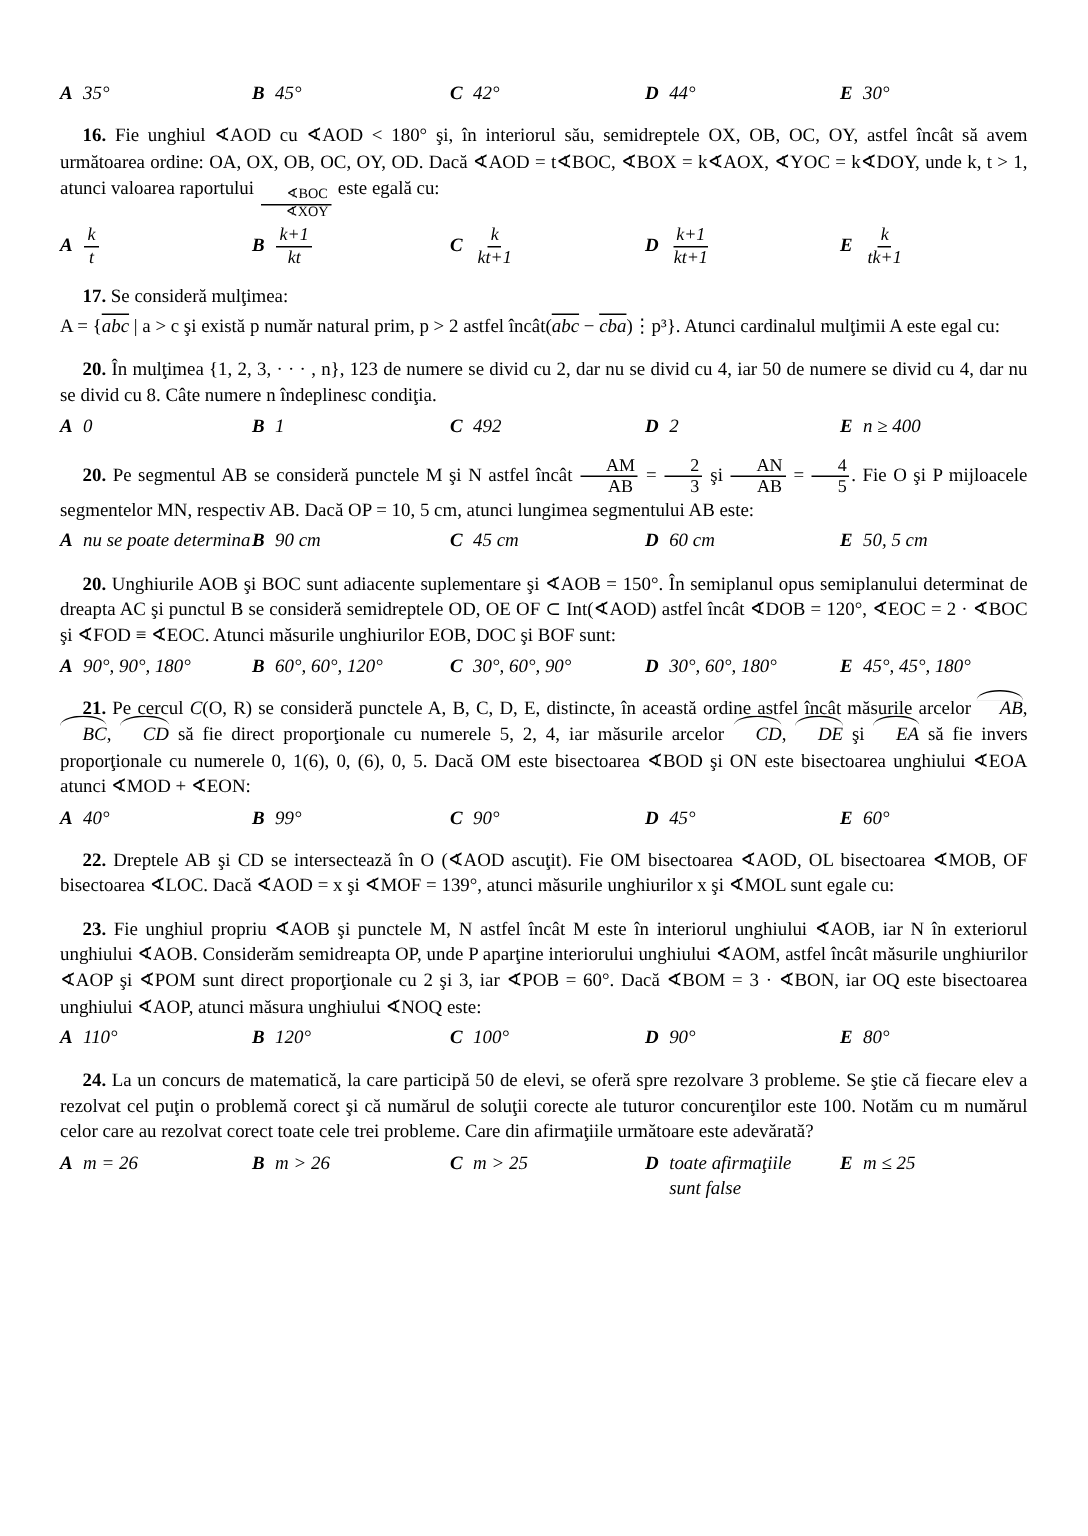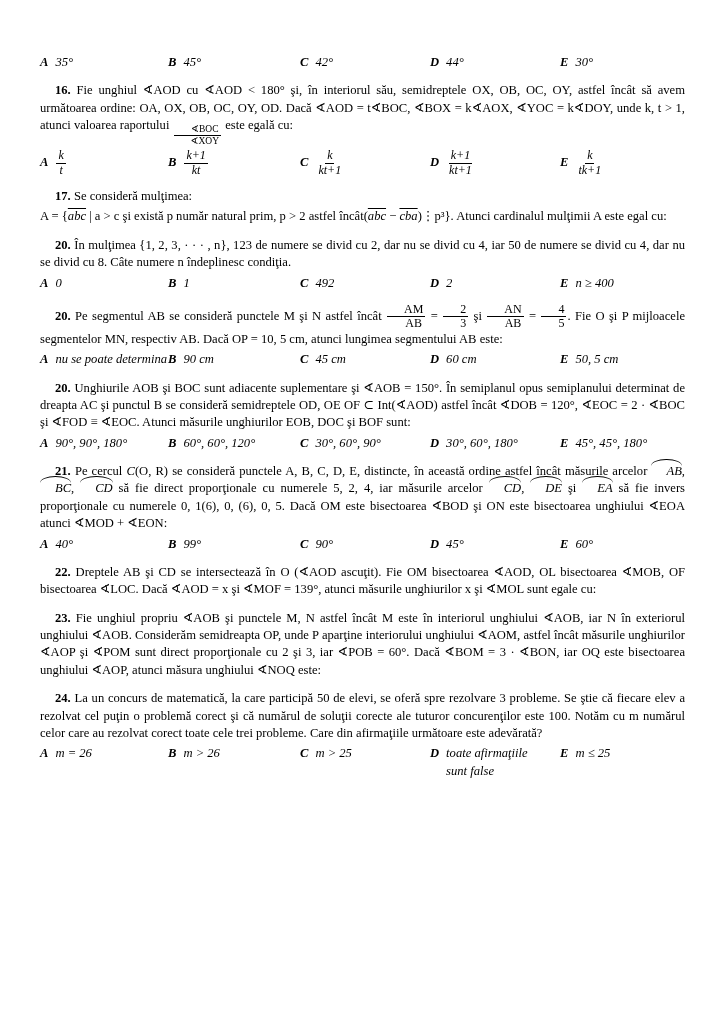--- a/index.html
+++ b/index.html
@@ -163,20 +163,27 @@
   </div>
 
   <div class="qblock">
     <p class="qtext"><b class="qnum">22.</b>
       <span>Dreptele AB şi CD se intersectează în O (∢AOD ascuţit).  Fie OM bisectoarea ∢AOD, OL bisectoarea ∢MOB, OF bisectoarea ∢LOC.  Dacă ∢AOD = x şi ∢MOF = 139°, atunci măsurile unghiurilor x şi ∢MOL sunt egale cu:</span></p>
   </div>
 
   <div class="qblock">
     <p class="qtext"><b class="qnum">23.</b>
       <span>Fie unghiul propriu ∢AOB şi punctele M, N astfel încât M este în interiorul unghiului ∢AOB, iar N în exteriorul unghiului ∢AOB. Considerăm semidreapta OP, unde P aparţine interiorului unghiului ∢AOM, astfel încât măsurile unghiurilor ∢AOP şi ∢POM sunt direct proporţionale cu 2 şi 3, iar ∢POB = 60°. Dacă ∢BOM = 3 · ∢BON, iar OQ este bisectoarea unghiului ∢AOP, atunci măsura unghiului ∢NOQ este:</span></p>
+    <div class="row">
+      <span class="opt c1"><b class="lbl">A</b><span>110°</span></span>
+      <span class="opt c2"><b class="lbl">B</b><span>120°</span></span>
+      <span class="opt c3"><b class="lbl">C</b><span>100°</span></span>
+      <span class="opt c4"><b class="lbl">D</b><span>90°</span></span>
+      <span class="opt c5"><b class="lbl">E</b><span>80°</span></span>
+    </div>
   </div>
 
   <div class="qblock">
     <p class="qtext"><b class="qnum">24.</b>
       <span>La un concurs de matematică, la care participă 50 de elevi, se oferă spre rezolvare 3 probleme. Se ştie că fiecare elev a rezolvat cel puţin o problemă corect şi că numărul de soluţii corecte ale tuturor concurenţilor este 100.  Notăm cu m numărul celor care au rezolvat corect toate cele trei probleme.  Care din afirmaţiile următoare este adevărată?</span></p>
     <div class="row">
       <span class="opt c1"><b class="lbl">A</b><span>m = 26</span></span>
       <span class="opt c2"><b class="lbl">B</b><span>m &gt; 26</span></span>
       <span class="opt c3"><b class="lbl">C</b><span>m &gt; 25</span></span>
       <span class="opt c4"><b class="lbl">D</b><span style="display:inline-block;width:88px;vertical-align:top;">toate afirmaţiile sunt false</span></span>

